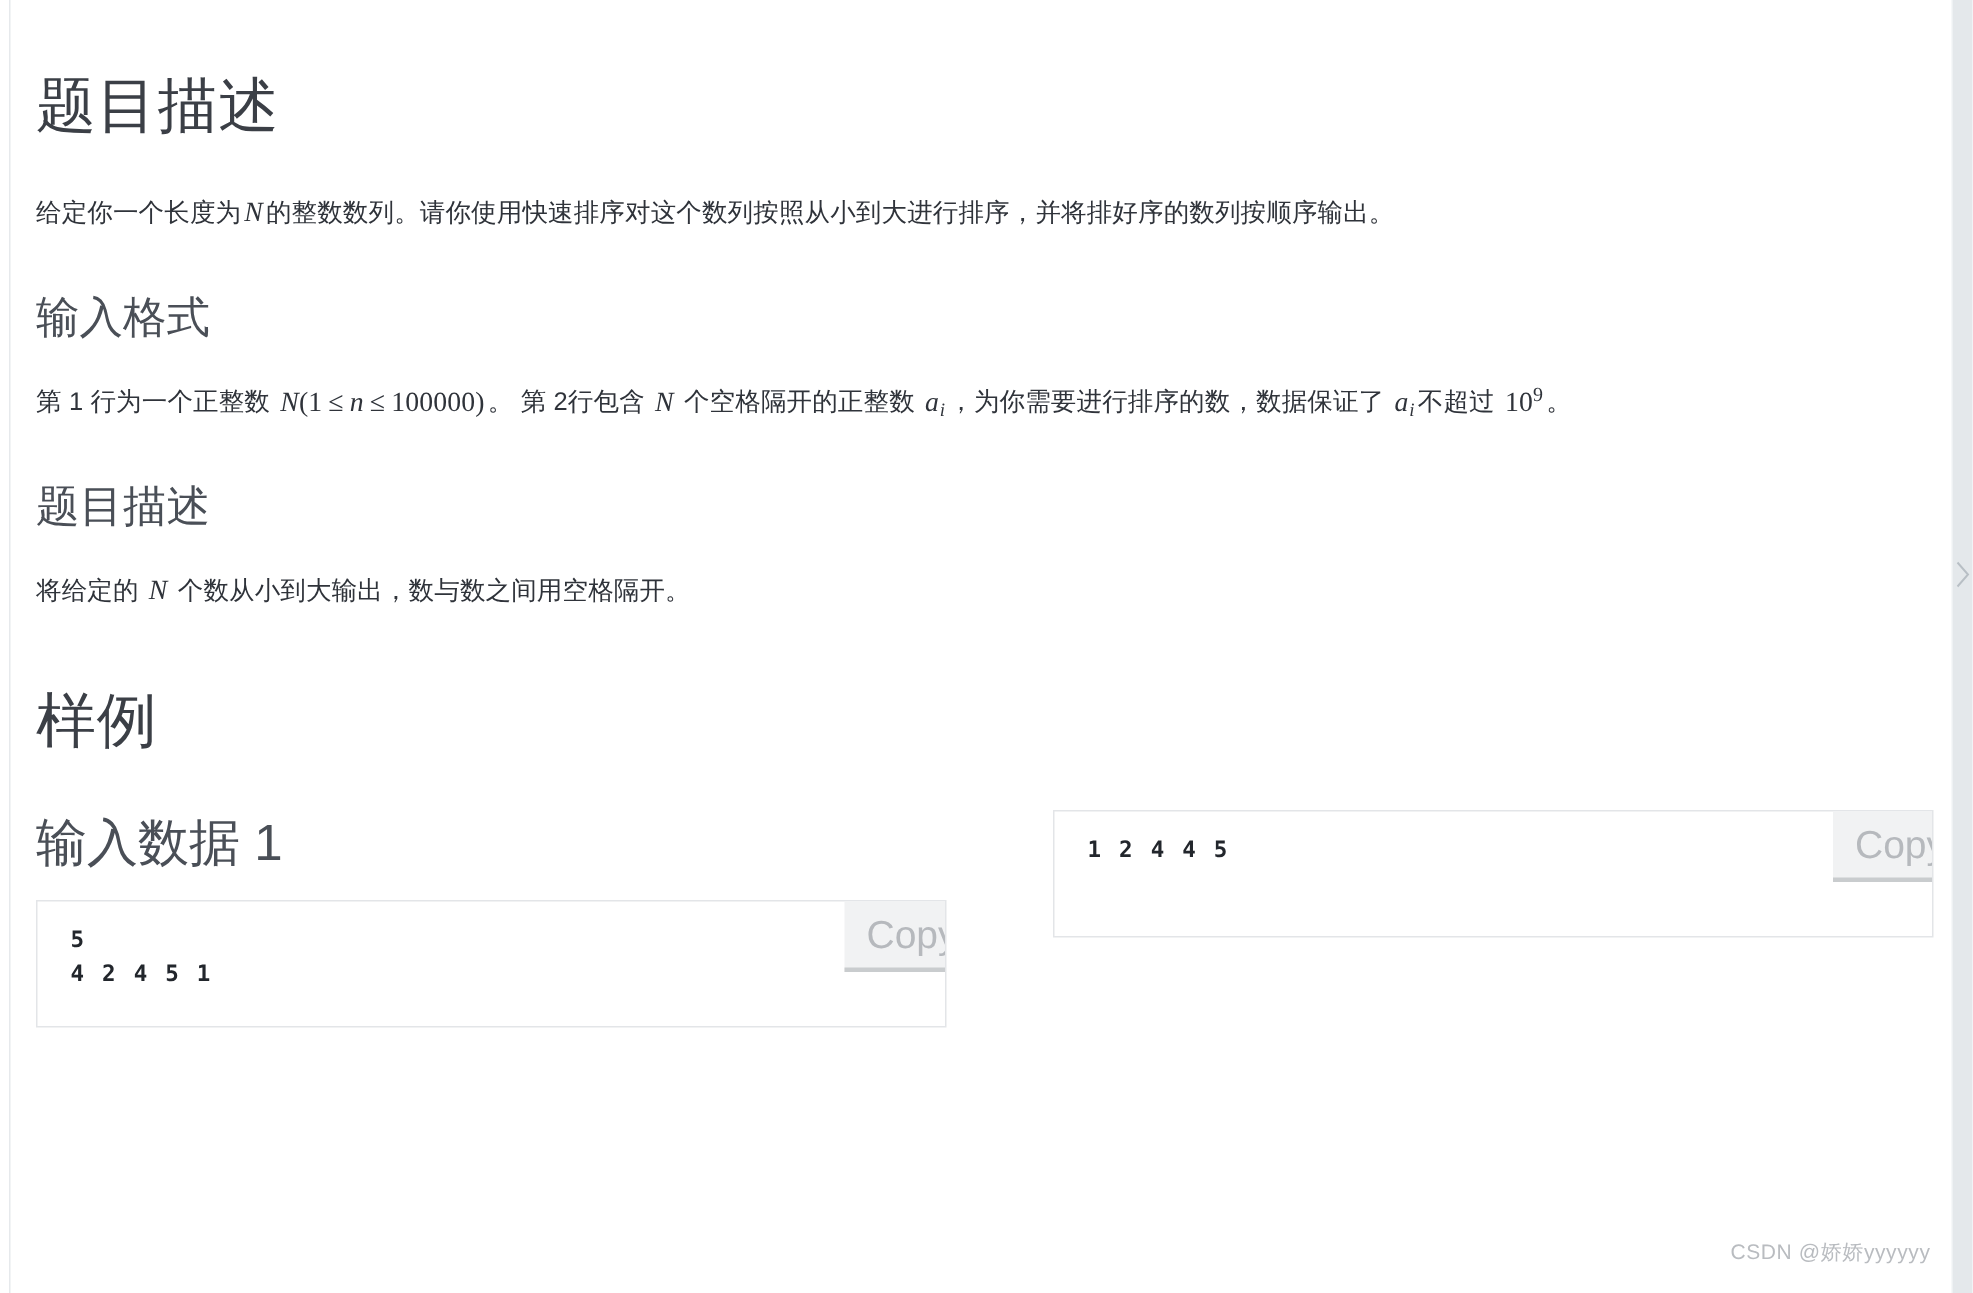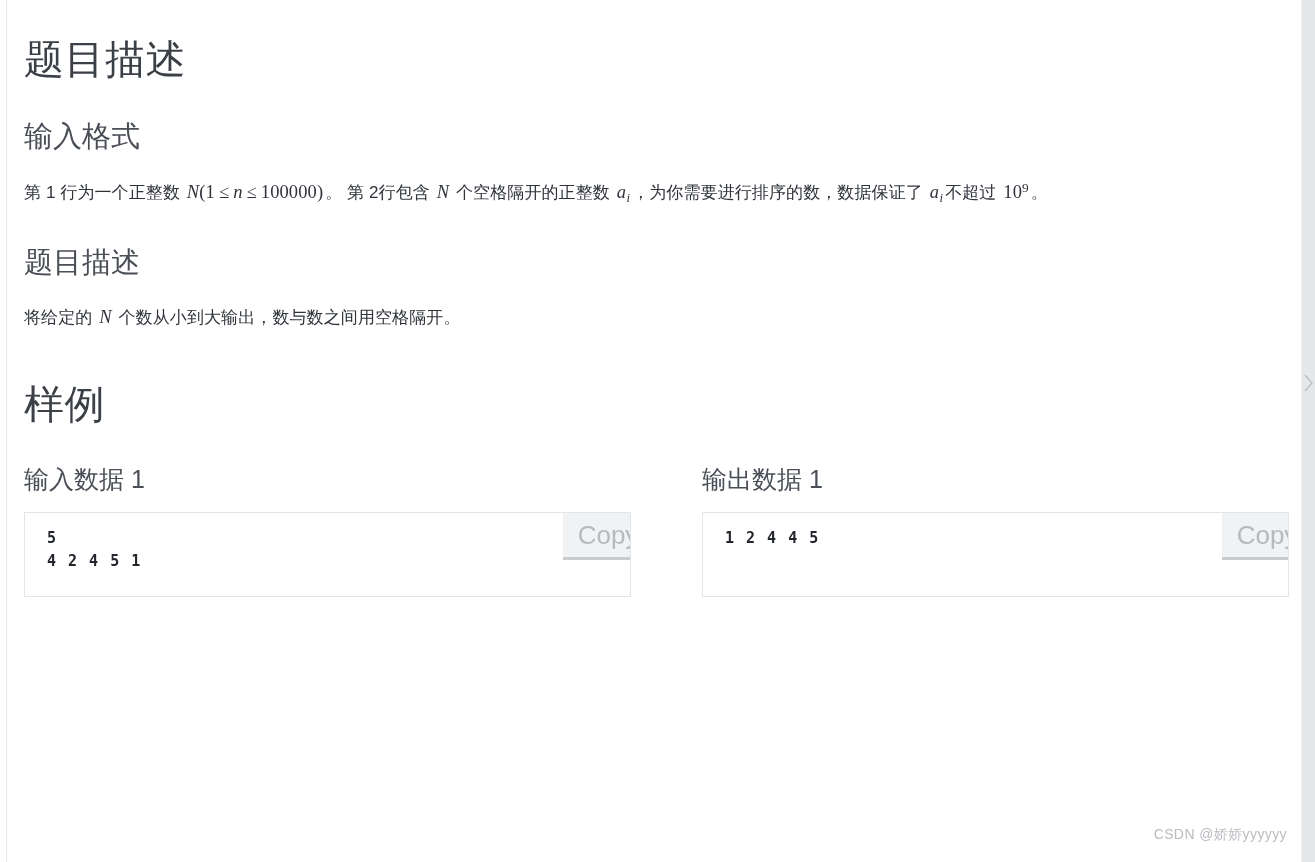--- a/index.html
+++ b/index.html
@@ -55,21 +55,21 @@
     display: flex;
     align-items: center;
     justify-content: center;
   }
   .collapse-handle svg { display: block; }
 
   
   .content {
     position: absolute;
     left: 24px;
-    top: 4px;
+    top: 16px;
     width: 1256px;
     padding-top: 30px;
     box-sizing: border-box;
   }
 
   h1.title {
     font-size: 40px;
     font-weight: 400;
     color: #3b3f46;
     margin: 0 0 30px 0;
@@ -81,21 +81,21 @@
     font-weight: 400;
     color: #4a4f57;
     margin: 34px 0 20px 0;
     line-height: 1.3;
   }
   h1.title.sample {
     margin-top: 44px;
     margin-bottom: 34px;
   }
   h3.sub {
-    font-size: 25px;
+    font-size: 34px;
     font-weight: 400;
     color: #4a4f57;
     margin: 0 0 16px 0;
     line-height: 1.3;
   }
 
   p.para {
     font-size: 17px;
     line-height: 1.82;
     color: #2f333a;
@@ -196,20 +196,21 @@
 <body>
 
 <div id="page-root">
 
   <div class="left-rule"></div>
 
   <div class="content">
 
     <h1 class="title">题目描述</h1>
 
+    <p class="para"><span>给定你一个长度为</span><span class="math"><i>N</i></span><span>的整数数列。请你使用快速排序对这个数列按照从小到大进行排序，并将排好序的数列按顺序输出。</span></p>
 
     <h2 class="section">输入格式</h2>
 
     <p class="para"><span>第 1 行为一个正整数 </span><span class="math"><i>N</i><span class="num">(</span><span class="num">1</span><span class="op">≤</span><i>n</i><span class="op">≤</span><span class="num">100000</span><span class="num">)</span></span><span>。 第 2行包含 </span><span class="math"><i>N</i></span><span> 个空格隔开的正整数 </span><span class="math"><i>a</i><sub>i</sub></span><span>，为你需要进行排序的数，数据保证了 </span><span class="math"><i>a</i><sub>i</sub></span><span>不超过 </span><span class="math"><span class="num">10</span><sup>9</sup></span><span>。</span></p>
 
     <h2 class="section">题目描述</h2>
 
     <p class="para"><span>将给定的 </span><span class="math"><i>N</i></span><span> 个数从小到大输出，数与数之间用空格隔开。</span></p>
 
     <h1 class="title sample">样例</h1>
@@ -219,21 +220,20 @@
       <div class="sample-col left">
         <h3 class="sub">输入数据 1</h3>
         <div class="code-wrap in">
           <pre class="code">5
 4 2 4 5 1</pre>
           <button class="copy-btn">Copy</button>
         </div>
       </div>
 
       <div class="sample-col right">
-        <h3 class="sub">输出数据 1</h3>
         <div class="code-wrap out">
           <pre class="code">1 2 4 4 5</pre>
           <button class="copy-btn">Copy</button>
         </div>
       </div>
 
     </div>
 
   </div>
 

